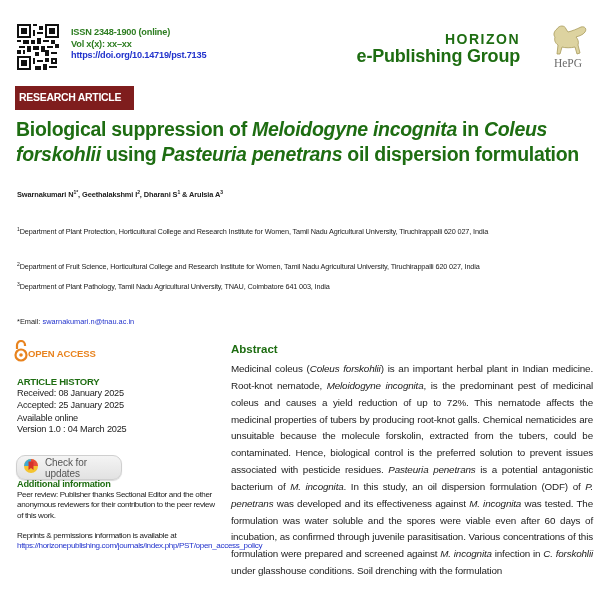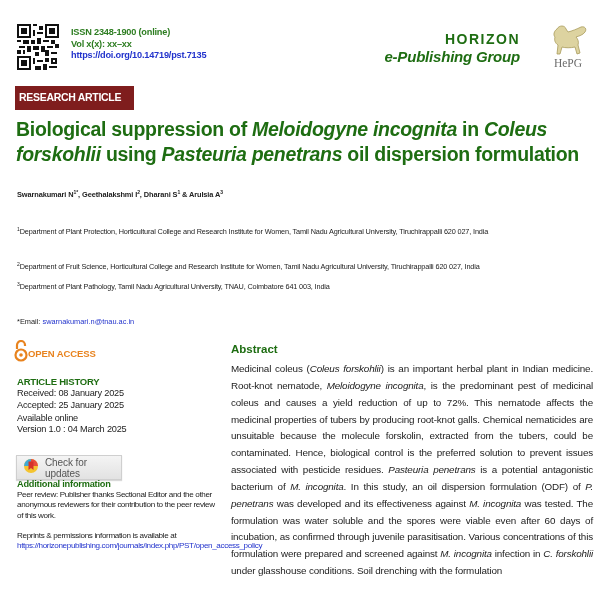--- a/index.html
+++ b/index.html
@@ -9,21 +9,21 @@
 
     
     .qr { left: 17px; top: 24px; width: 42px; height: 46px; }
     .journal-meta { left: 71px; top: 27px; font-family: "Liberation Sans", sans-serif; font-size: 9.2px; line-height: 11.6px; font-weight: bold; letter-spacing: -0.2px; }
     .journal-meta .name { color: #1f7a14; }
     .journal-meta .issn, .journal-meta .vol { color: #2d7d21; }
     .journal-meta .doi { color: #2233cc; }
 
     .publisher { right: 80px; top: 31px; text-align: right; font-weight: bold; color: #1e6d12; }
     .publisher .horizon { font-size: 14px; letter-spacing: 1.5px; line-height: 17px; }
-    .publisher .epg { font-size: 15px; letter-spacing: -0.2px; line-height: 17px; font-style: italic; }
+    .publisher .epg { font-size: 18px; letter-spacing: -0.2px; line-height: 17px; }
     .logo { left: 545px; top: 23px; width: 46px; height: 48px; }
 
     .banner { left: 15px; top: 86px; width: 119px; height: 24px; background: #7f1d1d; color: #fff; font-weight: bold; font-size: 10.5px; padding: 5px 0 0 4px; letter-spacing: -0.3px; }
 
     .title { left: 16px; top: 117px; width: 580px; color: #1e6d12; font-weight: bold; font-size: 19.5px; line-height: 25px; letter-spacing: -0.3px; }
     .title i { font-style: italic; }
 
     .authors { left: 17px; top: 189px; font-size: 7.4px; font-weight: bold; color: #222; letter-spacing: -0.1px; }
     .authors sup { font-size: 5px; }
 
@@ -36,21 +36,21 @@
     .email { left: 17px; top: 317px; font-size: 7.4px; color: #222; }
     .email a { color: #2233cc; text-decoration: none; }
 
     .oa { left: 14px; top: 340px; display: flex; align-items: center; }
     .oa-label { color: #e8831e; font-weight: bold; font-size: 9.5px; margin-left: 0; letter-spacing: -0.1px; }
 
     .history { left: 17px; top: 376px; font-size: 9.2px; line-height: 11.3px; color: #222; letter-spacing: -0.2px; }
     .history .h { color: #1e6d12; font-weight: bold; font-size: 9.5px; margin-bottom: 1px; }
     .history .gap { margin-top: 2px; }
 
-    .cfu { left: 16px; top: 455px; width: 106px; height: 25px; background: linear-gradient(#f4f4f4, #e2e2e2); border: 1px solid #cfcfcf; border-radius: 0; display: flex; align-items: center; padding-left: 6px; box-shadow: 0 1px 1px rgba(0,0,0,0.15); }
+    .cfu { left: 16px; top: 455px; width: 106px; height: 25px; background: linear-gradient(#f4f4f4, #e2e2e2); border: 1px solid #cfcfcf; border-radius: 9px; display: flex; align-items: center; padding-left: 6px; box-shadow: 0 1px 1px rgba(0,0,0,0.15); }
     .cfu-label { font-size: 10px; color: #555; margin-left: 6px; letter-spacing: -0.1px; }
 
     .addl { left: 17px; top: 478px; width: 205px; font-size: 8.1px; line-height: 10.3px; color: #222; letter-spacing: -0.35px; }
     .addl .h { color: #1e6d12; font-weight: bold; font-size: 9.2px; line-height: 12px; letter-spacing: -0.2px; }
     .addl b { font-weight: normal; }
     .addl a { color: #2233cc; text-decoration: none; text-align: center; }
     .addl .reprints { margin-top: 10px; }
 
     .abstract-h { left: 231px; top: 343px; color: #1e6d12; font-weight: bold; font-size: 11.5px; }
     .abstract { left: 231px; top: 361px; width: 362px; font-size: 9.85px; line-height: 16.85px; color: #222; text-align: justify; letter-spacing: -0.15px; }

